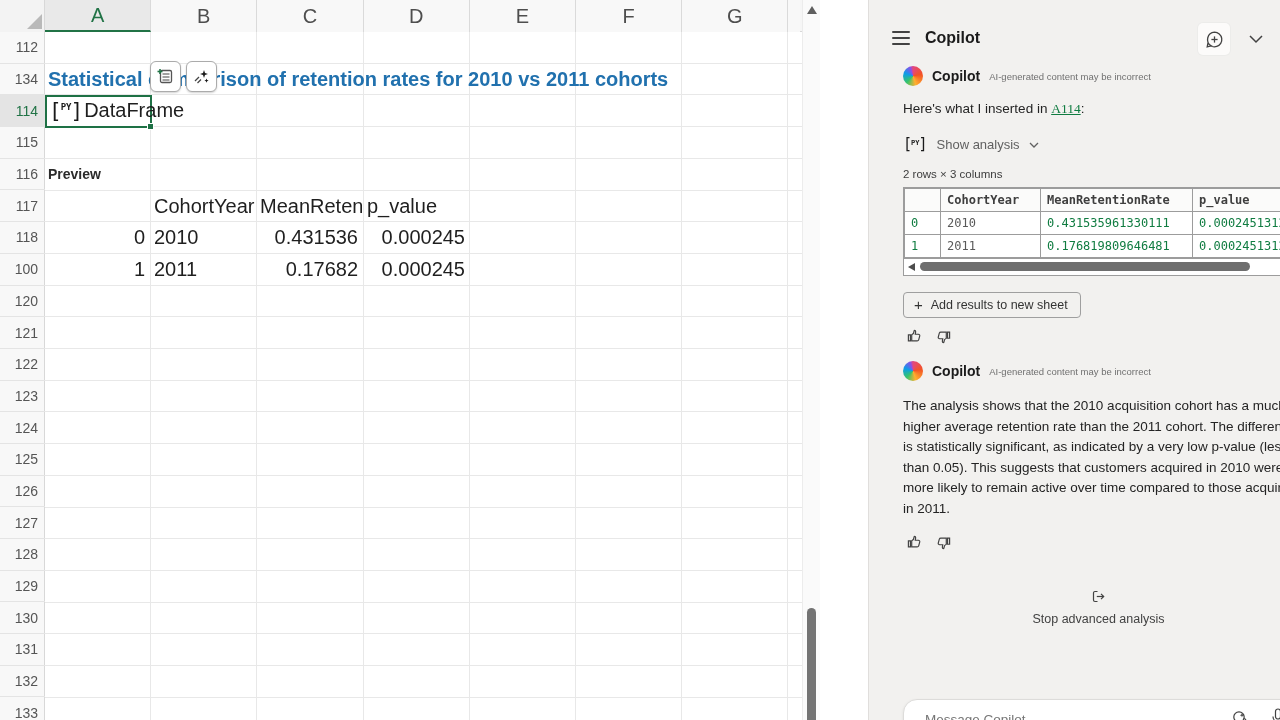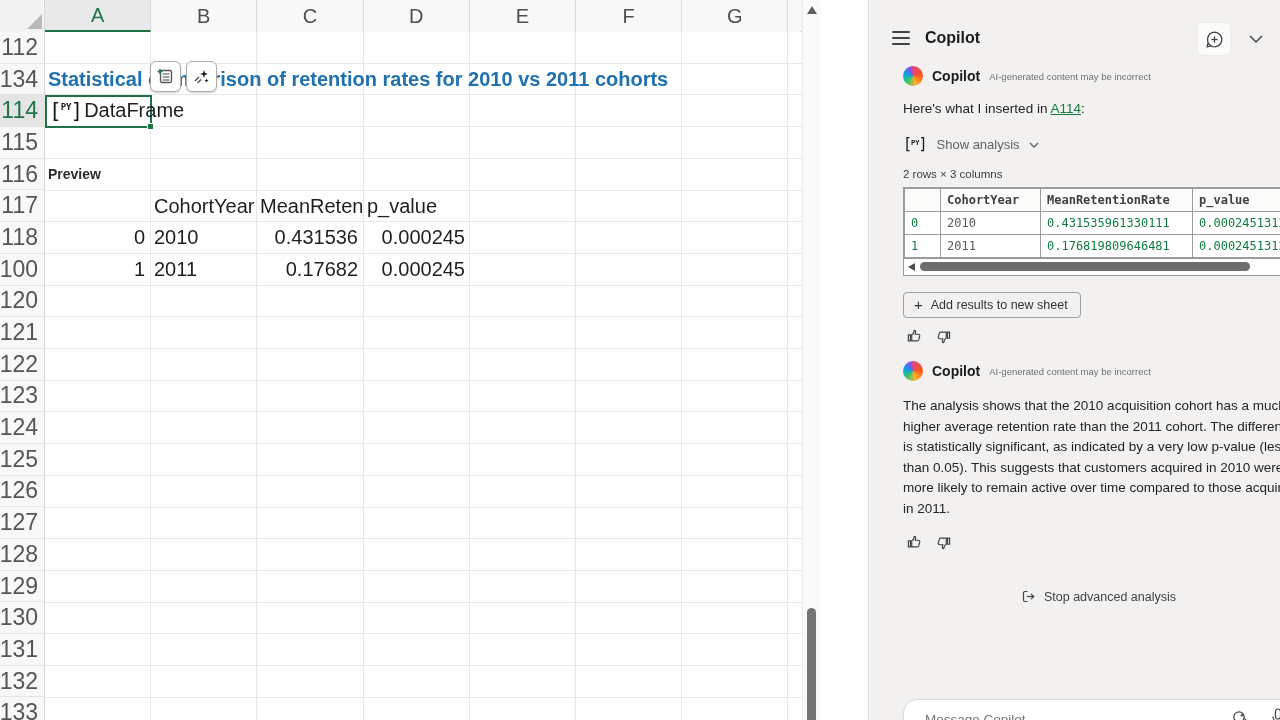--- a/index.html
+++ b/index.html
@@ -15,21 +15,21 @@
   .corner-tri { position:absolute; right:2px; bottom:3px; width:0; height:0;
                 border-left:15px solid transparent; border-bottom:15px solid #b9b9b9; }
   .col-h { width:106.2px; height:32px; display:flex; align-items:center; justify-content:center;
            font-size:20px; color:#4e4e4e; border-right:1px solid #dadada; background:#f8f8f8; }
   .col-h.sel { background:#e9e9e9; color:#217346; border-bottom:2px solid #217346; font-weight:500; }
   .col-h.stub { width:12px; border-right:none; }
 
   .row-headers { position:absolute; left:0; top:32px; width:45px; height:688px; background:#f8f8f8;
                  border-right:1px solid #d8d8d8; }
   .row-h { width:45px; height:31.7px; display:flex; align-items:center; justify-content:flex-end;
-           padding-right:7px; font-size:23px; color:#555; border-bottom:1px solid #e4e4e4; }
+           padding-right:7px; font-size:14px; color:#555; border-bottom:1px solid #e4e4e4; }
   .row-h.sel { background:#e4e4e4; color:#217346; }
 
   .cells-bg { position:absolute; left:45px; top:32px; width:757px; height:688px;
     background-image:
       repeating-linear-gradient(to right, transparent 0, transparent 105.2px, #e8e8e8 105.2px, #e8e8e8 106.2px),
       repeating-linear-gradient(to bottom, transparent 0, transparent 30.7px, #e8e8e8 30.7px, #e8e8e8 31.7px);
   }
 
   .overlay { position:absolute; left:0; top:0; width:802px; height:720px; pointer-events:none; }
   .cell-text { position:absolute; height:31.7px; line-height:31.7px; font-size:20px; color:#1f1f1f;
@@ -77,21 +77,21 @@
   .icon-btn { width:32px; height:32px; display:flex; align-items:center; justify-content:center; border-radius:5px; }
   .icon-btn.lit { background:#fcfbfa; box-shadow:0 0 0 1px #ececea; }
 
   .msg-head { display:flex; align-items:center; gap:9px; }
   .cp-logo { width:20px; height:20px; border-radius:50%;
              background:conic-gradient(#e3477e,#f35325 22%,#ffb02e 45%,#37c46a 62%,#0b9de8 80%,#8a4fe8 95%,#e3477e); }
   .msg-sender { font-size:14px; font-weight:700; color:#1b1b1b; }
   .msg-disc { font-size:9.5px; color:#707070; }
 
   .body-text { font-size:13.5px; line-height:20.5px; color:#242424; }
-  .green-link { color:#107C41; text-decoration:underline; }
+  .green-link { color:#107C41; text-decoration:underline;font-family:Liberation Serif, serif; }
 
   .show-row { display:flex; align-items:center; gap:9px; color:#616161; font-size:13px; }
   .chev { width:10px; height:10px; }
 
   .dims { font-size:11.5px; color:#3d3d3d; }
 
   .df-wrap { left:34px; top:187px; width:389px; background:#fff; border:1px solid #9c9c9c; overflow:hidden; }
   .df-table { border-collapse:collapse; font-family:"DejaVu Sans Mono", monospace; font-size:12px; table-layout:fixed; width:398px; }
   .df-table th, .df-table td { border:1px solid #9c9c9c; padding:4px 6px; white-space:nowrap; overflow:hidden; text-align:left; }
   .df-table th { font-weight:700; color:#3f3f3f; background:#fbfbfa; }
@@ -106,21 +106,21 @@
 
   .add-btn { display:inline-flex; align-items:center; gap:8px; border:1px solid #9f9f9f; border-radius:4px;
              background:transparent; padding:4px 12px 5px 10px; font-size:12.5px; color:#333;
              font-family:"Liberation Sans", sans-serif; }
   .add-plus { font-size:15px; color:#333; line-height:1; }
 
   .thumbs { display:flex; gap:14px; }
   .thumbs svg { display:block; }
 
   .stop-row { left:0; top:589px; width:100%; display:flex; justify-content:center; }
-  .stop-btn { display:inline-flex; align-items:center; gap:8px; font-size:12.5px; color:#424242; background:transparent; border:none; }
+  .stop-btn { display:inline-flex; align-items:center; gap:8px; font-size:12.5px; color:#424242; background:transparent; border:none;flex-direction:column; }
 
   .chips { left:34px; top:659px; display:flex; gap:10px; }
   .chip { border:1px solid #86bf96; background:#fdfdfc; border-radius:13px; padding:5px 13px;
           font-size:12.5px; color:#2f2f2f; font-family:"Liberation Sans", sans-serif; }
 
   .input-box { left:34px; top:699px; width:399px; height:44px; background:#fff; border:1px solid #dddcda;
                border-radius:14px; box-shadow:0 1px 3px rgba(0,0,0,.08); }
   .input-ph { position:absolute; left:21px; top:12px; font-size:13.5px; color:#767676; }
   .input-icons { position:absolute; right:16px; top:8px; display:flex; gap:22px; }
 

